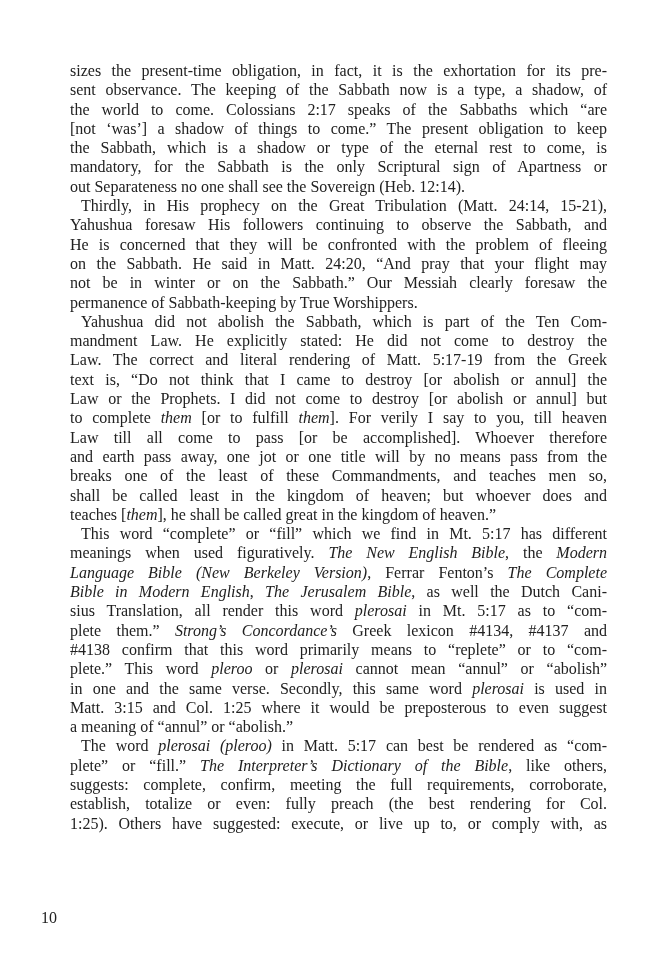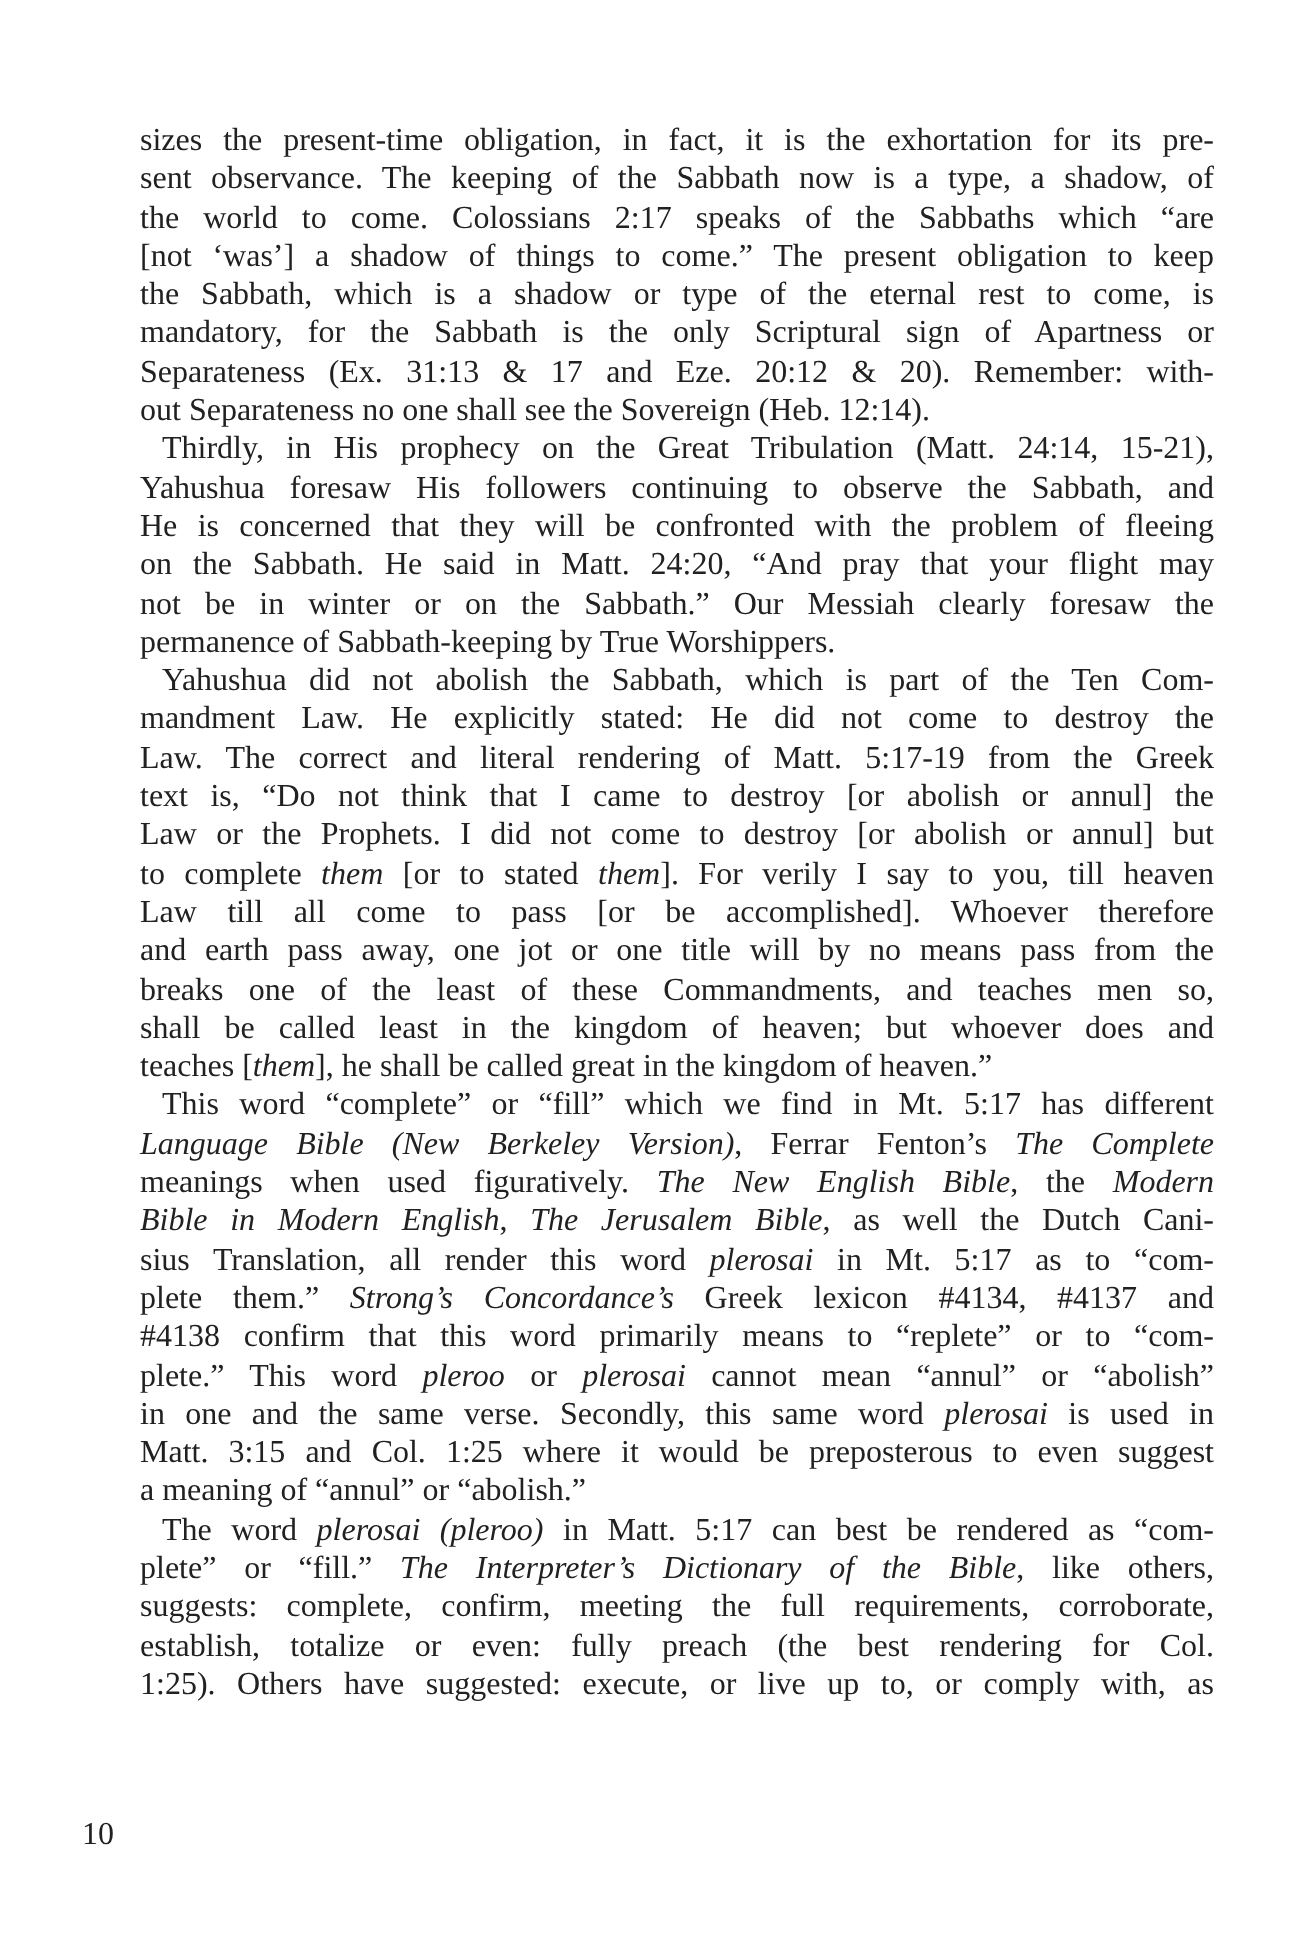--- a/index.html
+++ b/index.html
@@ -56,48 +56,47 @@
 
 <div class="page">
   <div class="text-column">
       <div class="para">
         <div class="line"><span>sizes the present-time obligation, in fact, it is the exhortation for its pre-</span></div>
         <div class="line"><span>sent observance. The keeping of the Sabbath now is a type, a shadow, of</span></div>
         <div class="line"><span>the world to come. Colossians 2:17 speaks of the Sabbaths which “are</span></div>
         <div class="line"><span>[not ‘was’] a shadow of things to come.” The present obligation to keep</span></div>
         <div class="line"><span>the Sabbath, which is a shadow or type of the eternal rest to come, is</span></div>
         <div class="line"><span>mandatory, for the Sabbath is the only Scriptural sign of Apartness or</span></div>
-        <div class="line"><span>Separateness (Ex. 31:13 &amp; 17 and Eze. 20:12 &amp; 20). Remember: with-</span></div>
         <div class="line last"><span>out Separateness no one shall see the Sovereign (Heb. 12:14).</span></div>
       </div>
       <div class="para">
         <div class="line indent"><span>Thirdly, in His prophecy on the Great Tribulation (Matt. 24:14, 15-21),</span></div>
         <div class="line"><span>Yahushua foresaw His followers continuing to observe the Sabbath, and</span></div>
         <div class="line"><span>He is concerned that they will be confronted with the problem of fleeing</span></div>
         <div class="line"><span>on the Sabbath. He said in Matt. 24:20, “And pray that your flight may</span></div>
         <div class="line"><span>not be in winter or on the Sabbath.” Our Messiah clearly foresaw the</span></div>
         <div class="line last"><span>permanence of Sabbath-keeping by True Worshippers.</span></div>
       </div>
       <div class="para">
         <div class="line indent"><span>Yahushua did not abolish the Sabbath, which is part of the Ten Com-</span></div>
         <div class="line"><span>mandment Law. He explicitly stated: He did not come to destroy the</span></div>
         <div class="line"><span>Law. The correct and literal rendering of Matt. 5:17-19 from the Greek</span></div>
         <div class="line"><span>text is, “Do not think that I came to destroy [or abolish or annul] the</span></div>
         <div class="line"><span>Law or the Prophets. I did not come to destroy [or abolish or annul] but</span></div>
-        <div class="line"><span>to complete </span><em>them</em><span> [or to stated </span><em>them</em><span>]. For verily I say to you, till heaven</span></div>
+        <div class="line"><span>to complete </span><em>them</em><span> [or to fulfill </span><em>them</em><span>]. For verily I say to you, till heaven</span></div>
         <div class="line"><span>Law till all come to pass [or be accomplished]. Whoever therefore</span></div>
         <div class="line"><span>and earth pass away, one jot or one title will by no means pass from the</span></div>
         <div class="line"><span>breaks one of the least of these Commandments, and teaches men so,</span></div>
         <div class="line"><span>shall be called least in the kingdom of heaven; but whoever does and</span></div>
         <div class="line last"><span>teaches [</span><em>them</em><span>], he shall be called great in the kingdom of heaven.”</span></div>
       </div>
       <div class="para">
         <div class="line indent"><span>This word “complete” or “fill” which we find in Mt. 5:17 has different</span></div>
+        <div class="line"><span>meanings when used figuratively. </span><em>The New English Bible</em><span>, the </span><em>Modern</em></div>
         <div class="line"><em>Language Bible (New Berkeley Version)</em><span>, Ferrar Fenton’s </span><em>The Complete</em></div>
-        <div class="line"><span>meanings when used figuratively. </span><em>The New English Bible</em><span>, the </span><em>Modern</em></div>
         <div class="line"><em>Bible in Modern English</em><span>, </span><em>The Jerusalem Bible</em><span>, as well the Dutch Cani-</span></div>
         <div class="line"><span>sius Translation, all render this word </span><em>plerosai</em><span> in Mt. 5:17 as to “com-</span></div>
         <div class="line"><span>plete them.” </span><em>Strong’s Concordance’s</em><span> Greek lexicon #4134, #4137 and</span></div>
         <div class="line"><span>#4138 confirm that this word primarily means to “replete” or to “com-</span></div>
         <div class="line"><span>plete.” This word </span><em>pleroo</em><span> or </span><em>plerosai</em><span> cannot mean “annul” or “abolish”</span></div>
         <div class="line"><span>in one and the same verse. Secondly, this same word </span><em>plerosai</em><span> is used in</span></div>
         <div class="line"><span>Matt. 3:15 and Col. 1:25 where it would be preposterous to even suggest</span></div>
         <div class="line last"><span>a meaning of “annul” or “abolish.”</span></div>
       </div>
       <div class="para">

